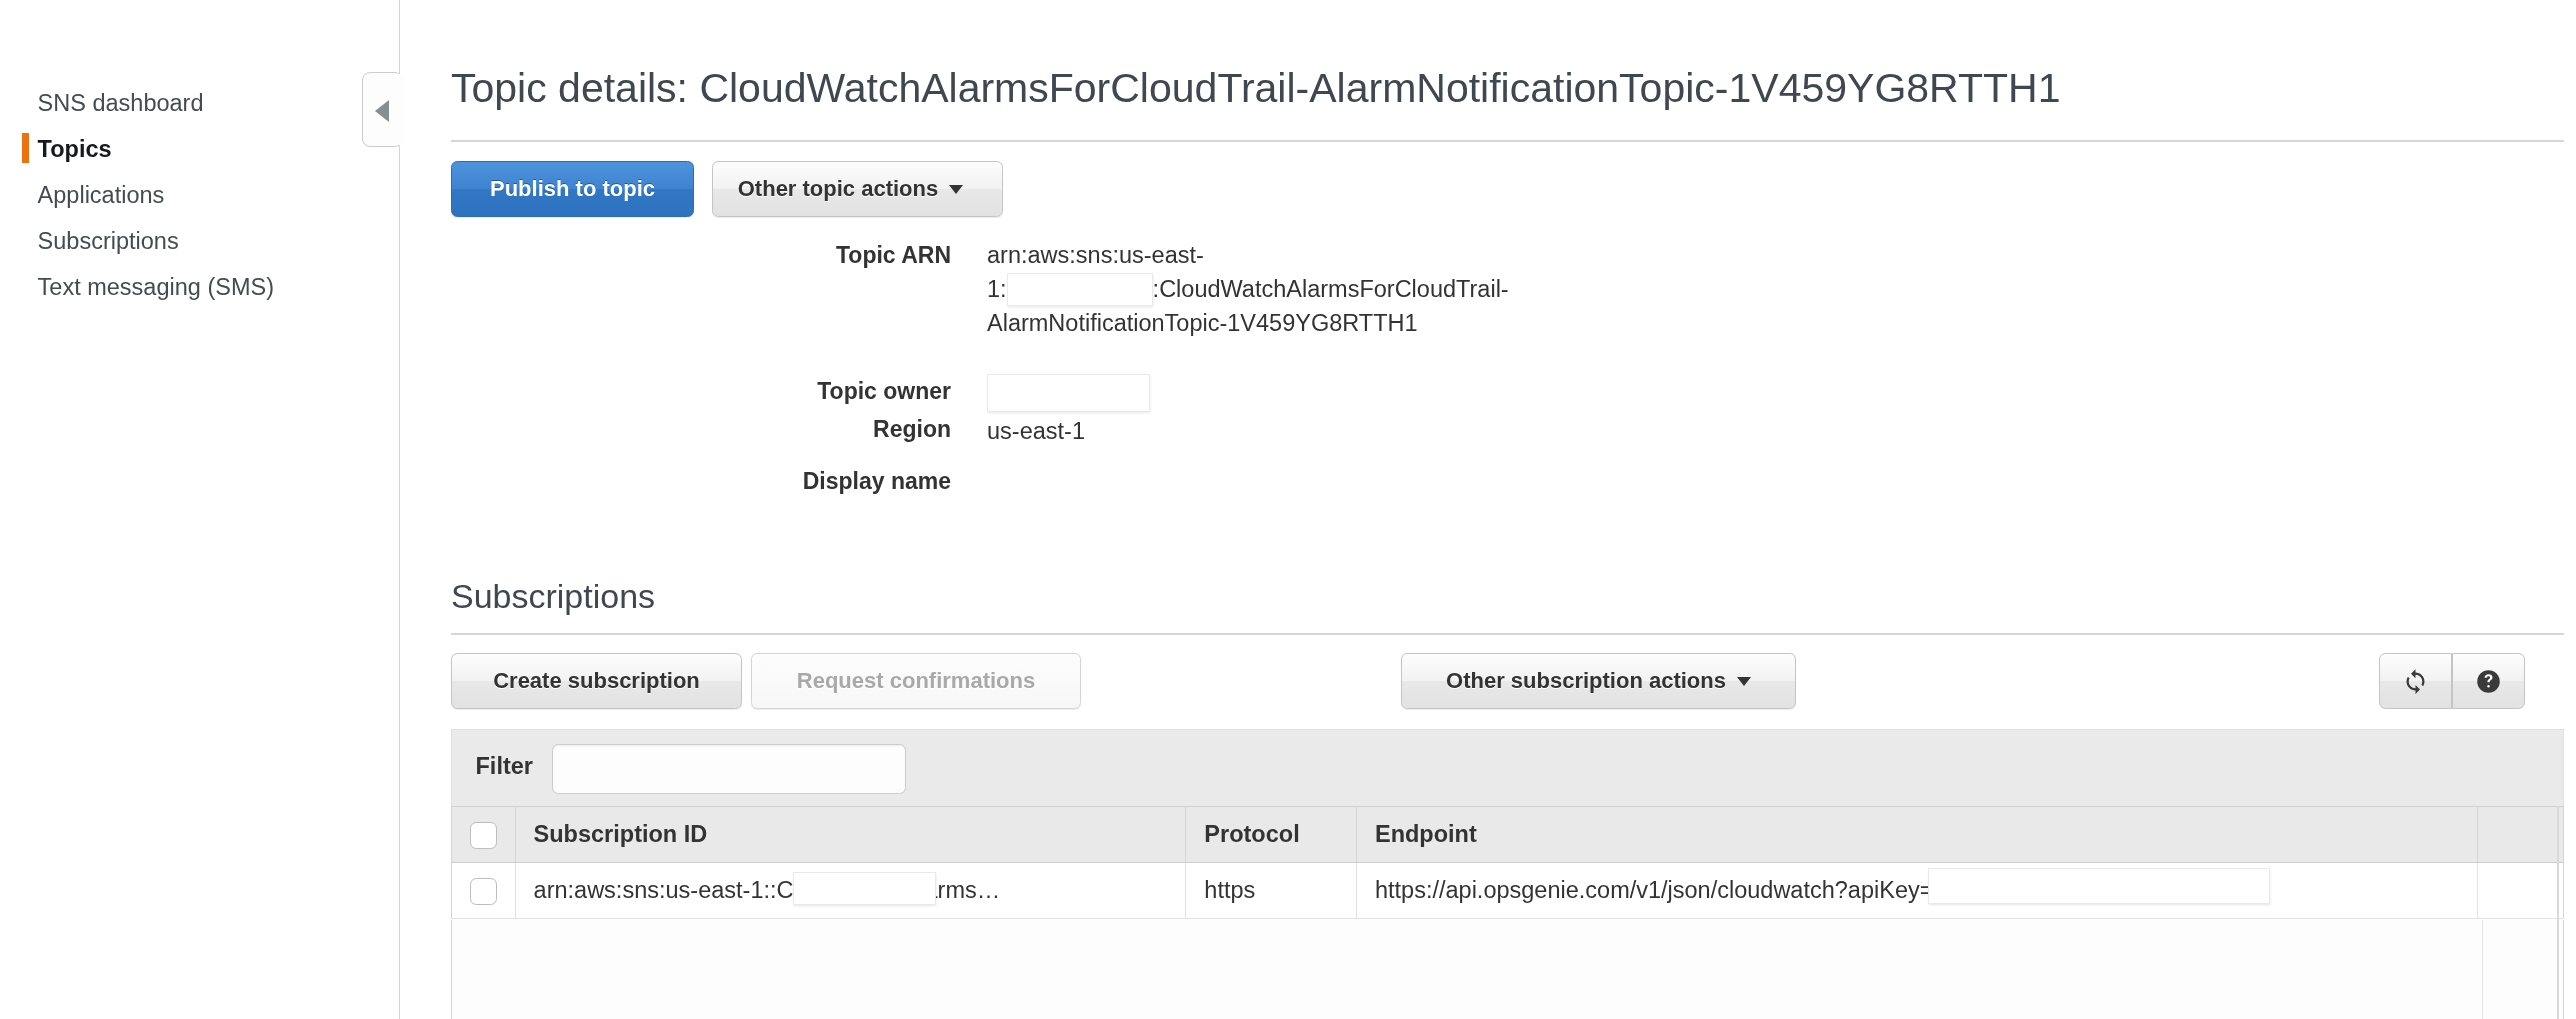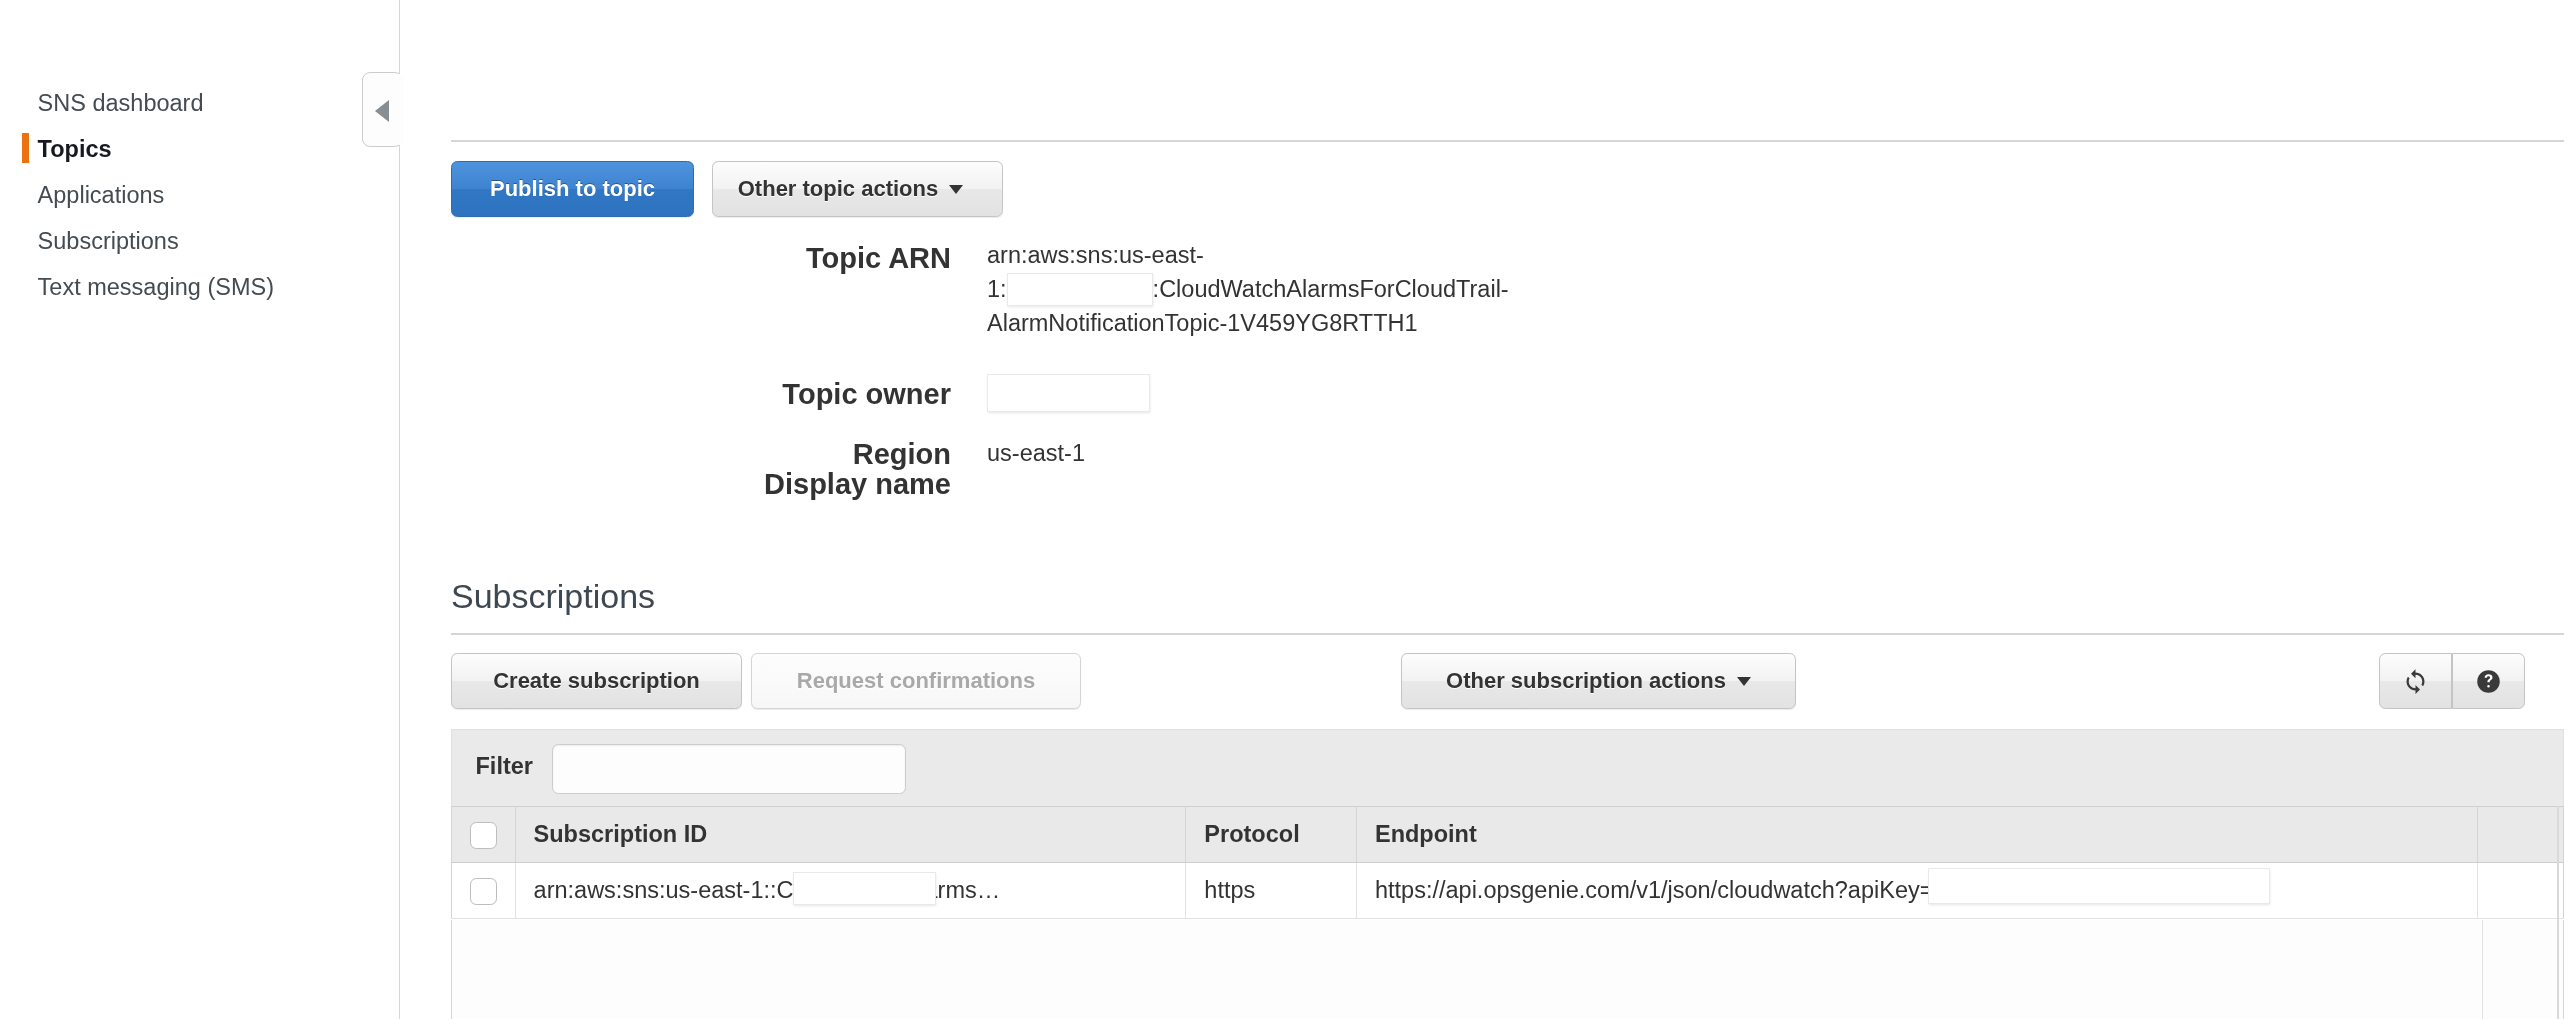--- a/index.html
+++ b/index.html
@@ -127,21 +127,21 @@
   }
 
   #btn-publish        { left: 51px;  top: 161px; height: 56px; width: 243px; }
   #btn-other-topic    { left: 312px; top: 161px; height: 56px; width: 291px; padding-left: 6px; }
 
   
   .detail-row { position: absolute; }
   .detail-label {
     position: absolute;
     text-align: right;
-    font-size: 29px;
+    font-size: 23px;
     font-weight: bold;
     color: #333333;
     width: 307px;
     left: 0;
     white-space: nowrap;
   }
   .detail-value {
     position: absolute;
     left: 343px;
     font-size: 23.5px;
@@ -324,20 +324,21 @@
     </div>
   </div>
 
   <div id="collapse-handle">
     <span class="tri"></span>
   </div>
   <div id="handle-mask"></div>
 
   <div id="main">
 
+    <div class="page-title">Topic details: CloudWatchAlarmsForCloudTrail-AlarmNotificationTopic-1V459YG8RTTH1</div>
     <div class="rule" id="title-rule"></div>
 
     <div class="btn primary" id="btn-publish">
       <span>Publish to topic</span>
     </div>
     <div class="btn" id="btn-other-topic">
       <span>Other topic actions</span>
       <span class="caret"></span>
     </div>
 
@@ -350,21 +351,21 @@
           <div class="arn-line"><span>1:</span><span class="redact" id="redact-arn"></span><span>:CloudWatchAlarmsForCloudTrail-</span></div>
           <div class="arn-line">AlarmNotificationTopic-1V459YG8RTTH1</div>
         </div>
       </div>
 
       <div class="detail-row" style="top:132px; left:0; width:1265px; height:43px;">
         <div class="detail-label" style="top:3.6px;">Topic owner</div>
         <span class="redact" id="redact-owner"></span>
       </div>
 
-      <div class="detail-row" style="top:196px; left:0; width:1265px; height:36px;text-decoration:underline;">
+      <div class="detail-row" style="top:174px; left:0; width:1265px; height:36px;text-decoration:underline;">
         <div class="detail-label" style="top:0;">Region</div>
         <div class="detail-value" style="top:-1.8px;">us-east-1</div>
       </div>
 
       <div class="detail-row" style="top:226px; left:0; width:1265px; height:36px;">
         <div class="detail-label" style="top:0;">Display name</div>
         <div class="detail-value" style="top:-1.8px;"></div>
       </div>
     </div>
 

